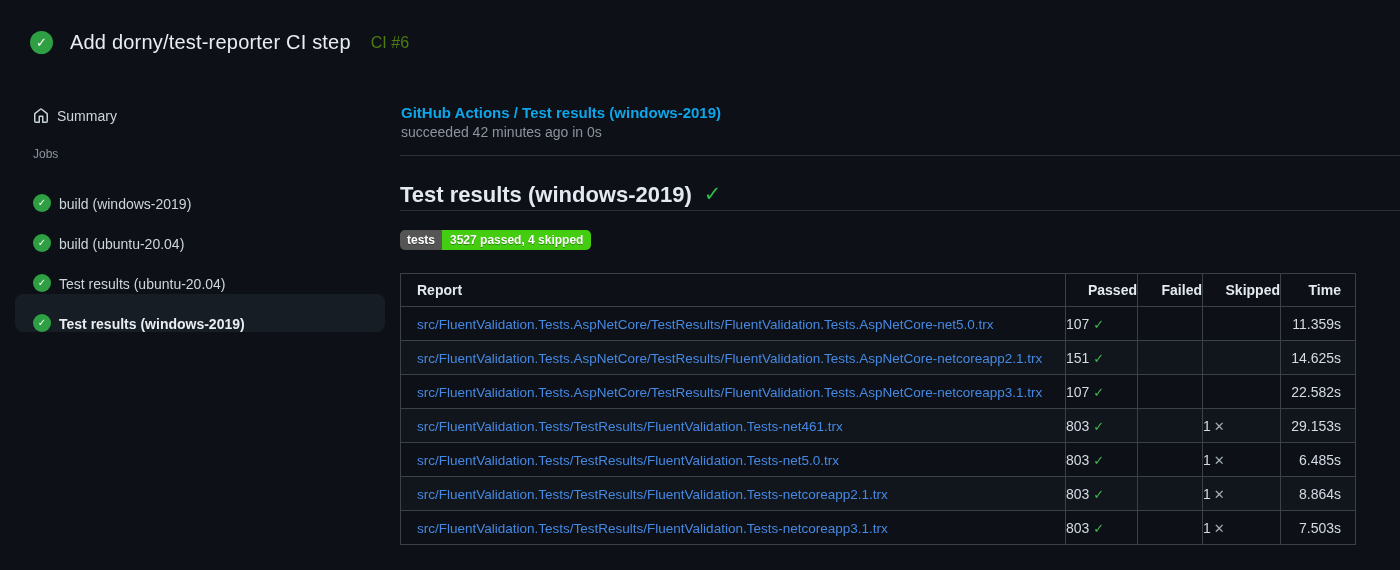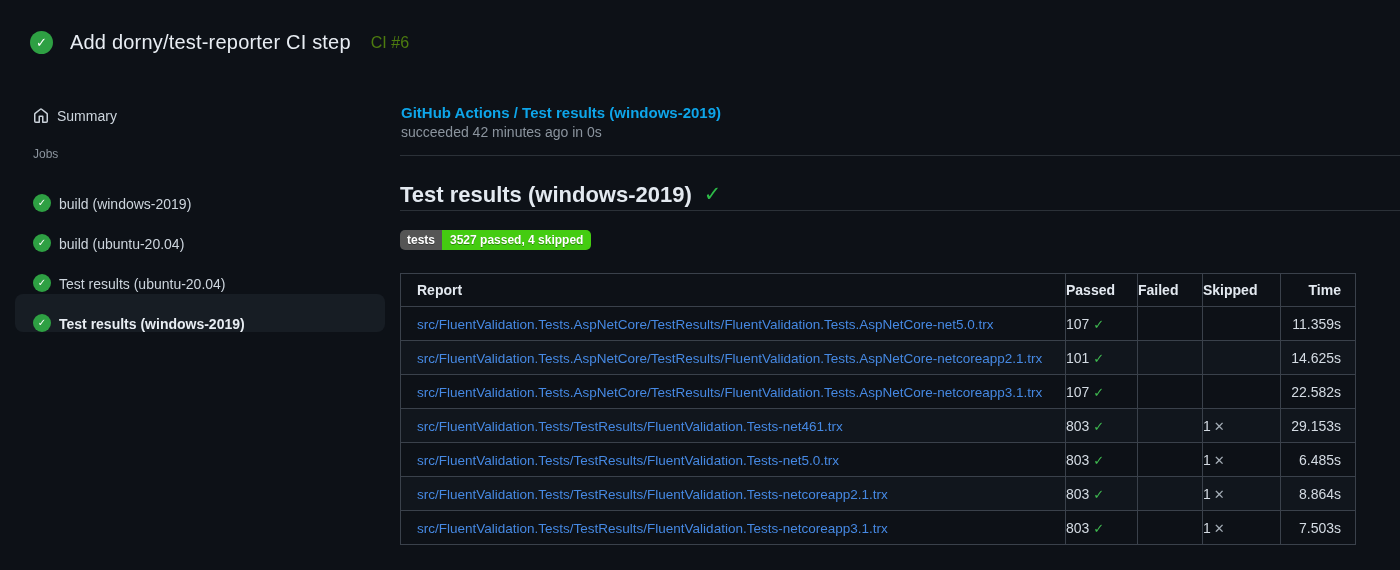--- a/index.html
+++ b/index.html
@@ -53,21 +53,21 @@
   .badge-label { background: var(--badge-label-bg,#555); padding:0 7px; }
   .badge-value { background: var(--badge-value-bg,#44cc11); padding:0 8px; }
 
   
   table.results { margin-top:23px; width:955px; border-collapse:collapse; table-layout:fixed;border-radius:18px; }
   .results th, .results td { border:1px solid #3a414b; }
   .results thead th { height:33px; font-size:14px; font-weight:700; color:#e3e9f0; background:transparent; }
   .results tbody td { height:34px; font-size:14px; }
   .results tbody tr.alt { background:#11161d; }
   .h-report, .c-report { text-align:left; padding-left:16px; }
-  .h-passed, .h-failed, .h-skipped { text-align:left; }
+  .h-passed, .h-failed, .h-skipped { text-align:right; }
   .h-time { text-align:right; padding-right:14px; }
   .c-num { text-align:left; padding-right:16px; white-space:nowrap; }
   .c-time { text-align:right; padding-right:14px; font-size:13.5px; color:#d4dbe3; }
   .c-report a { color: var(--link,#4689e3); text-decoration:none; font-size:13.5px; }
   .ok   { color: var(--check-green,#3fb950); font-weight:bold; font-size:13px; margin-left:4px; }
   .skip { color:#a4adb6; font-weight:bold; font-size:13px; margin-left:3px; }
 </style>
 </head>
 <body>
 
@@ -151,21 +151,21 @@
     <tbody>
         <tr>
     <td class="c-report"><a href="#">src/FluentValidation.Tests.AspNetCore/TestResults/FluentValidation.Tests.AspNetCore-net5.0.trx</a></td>
     <td class="c-num"><span class="val">107</span><span class="ok">✓</span></td>
     <td class="c-num"><span class="val"></span></td>
     <td class="c-num"><span class="val"></span></td>
     <td class="c-time">11.359s</td>
   </tr>
         <tr class="alt">
     <td class="c-report"><a href="#">src/FluentValidation.Tests.AspNetCore/TestResults/FluentValidation.Tests.AspNetCore-netcoreapp2.1.trx</a></td>
-    <td class="c-num"><span class="val">101</span><span class="ok">✓</span></td>
+    <td class="c-num"><span class="val">151</span><span class="ok">✓</span></td>
     <td class="c-num"><span class="val"></span></td>
     <td class="c-num"><span class="val"></span></td>
     <td class="c-time">14.625s</td>
   </tr>
         <tr>
     <td class="c-report"><a href="#">src/FluentValidation.Tests.AspNetCore/TestResults/FluentValidation.Tests.AspNetCore-netcoreapp3.1.trx</a></td>
     <td class="c-num"><span class="val">107</span><span class="ok">✓</span></td>
     <td class="c-num"><span class="val"></span></td>
     <td class="c-num"><span class="val"></span></td>
     <td class="c-time">22.582s</td>

